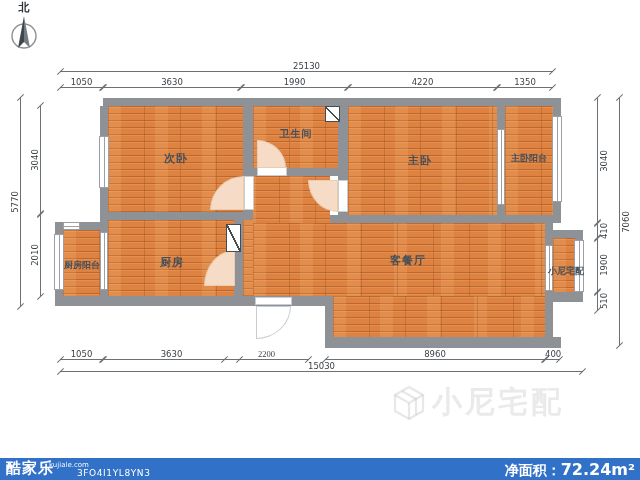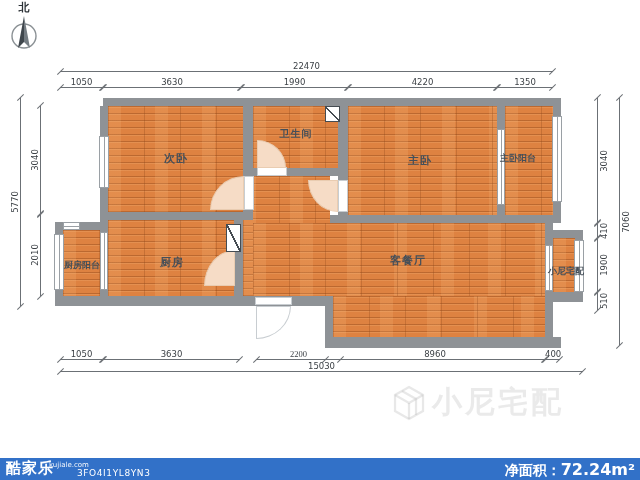--- a/index.html
+++ b/index.html
@@ -120,29 +120,29 @@
     <div class="arc bl" style="left:308px;top:180px;width:30px;height:32px;"></div>
     <div class="arc tl" style="left:204px;top:250px;width:31px;height:36px;"></div>
     <div class="icon-box" style="left:226px;top:224px;width:15px;height:28px;"></div>
     <div class="leaf" style="left:255px;top:297px;width:37px;height:8px;"></div>
     <div class="arc out br" style="left:256px;top:306px;width:35px;height:33px;"></div>
     <div class="icon-box" style="left:325px;top:106px;width:15px;height:16px;"></div>
 
     <div class="room-label" style="left:176px;top:158px;">次卧</div>
     <div class="room-label" style="left:296px;top:134px;font-size:10px;">卫生间</div>
     <div class="room-label" style="left:420px;top:160px;">主卧</div>
-    <div class="room-label sm" style="left:518px;top:158px;">主卧阳台</div>
+    <div class="room-label sm" style="left:529px;top:158px;">主卧阳台</div>
     <div class="room-label" style="left:172px;top:262px;">厨房</div>
     <div class="room-label sm" style="left:82px;top:265px;">厨房阳台</div>
     <div class="room-label" style="left:408px;top:260px;">客餐厅</div>
     <div class="room-label sm" style="left:566px;top:271px;">小尼宅配</div>
   </div>
 
   <div class="dimh" style="left:60px;top:71px;width:493px;">
-    <span class="lbl">22470</span>
+    <span class="lbl">25130</span>
     </div>
   <div class="dimh" style="left:60px;top:87px;width:43px;">
     <span class="lbl">1050</span>
     </div>
   <div class="dimh" style="left:103px;top:87px;width:138px;">
     <span class="lbl">3630</span>
     </div>
   <div class="dimh" style="left:241px;top:87px;width:107px;">
     <span class="lbl">1990</span>
     </div>
@@ -152,21 +152,21 @@
   <div class="dimh" style="left:497px;top:87px;width:56px;">
     <span class="lbl">1350</span>
     </div>
 
   <div class="dimh" style="left:60px;top:359px;width:43px;">
     <span class="lbl">1050</span>
     </div>
   <div class="dimh" style="left:103px;top:359px;width:137px;">
     <span class="lbl">3630</span>
     </div>
-  <div class="dimh" style="left:256px;top:359px;width:85px;font-family:Liberation Serif, serif;">
+  <div class="dimh" style="left:224px;top:359px;width:85px;font-family:Liberation Serif, serif;">
     <span class="lbl">2200</span>
     </div>
   <div class="dimh" style="left:325px;top:359px;width:220px;">
     <span class="lbl">8960</span>
     </div>
   <div class="dimh" style="left:545px;top:359px;width:15px;">
     <span class="lbl">400</span>
     </div>
   <div class="dimh" style="left:60px;top:371px;width:523px;">
     <span class="lbl">15030</span>

